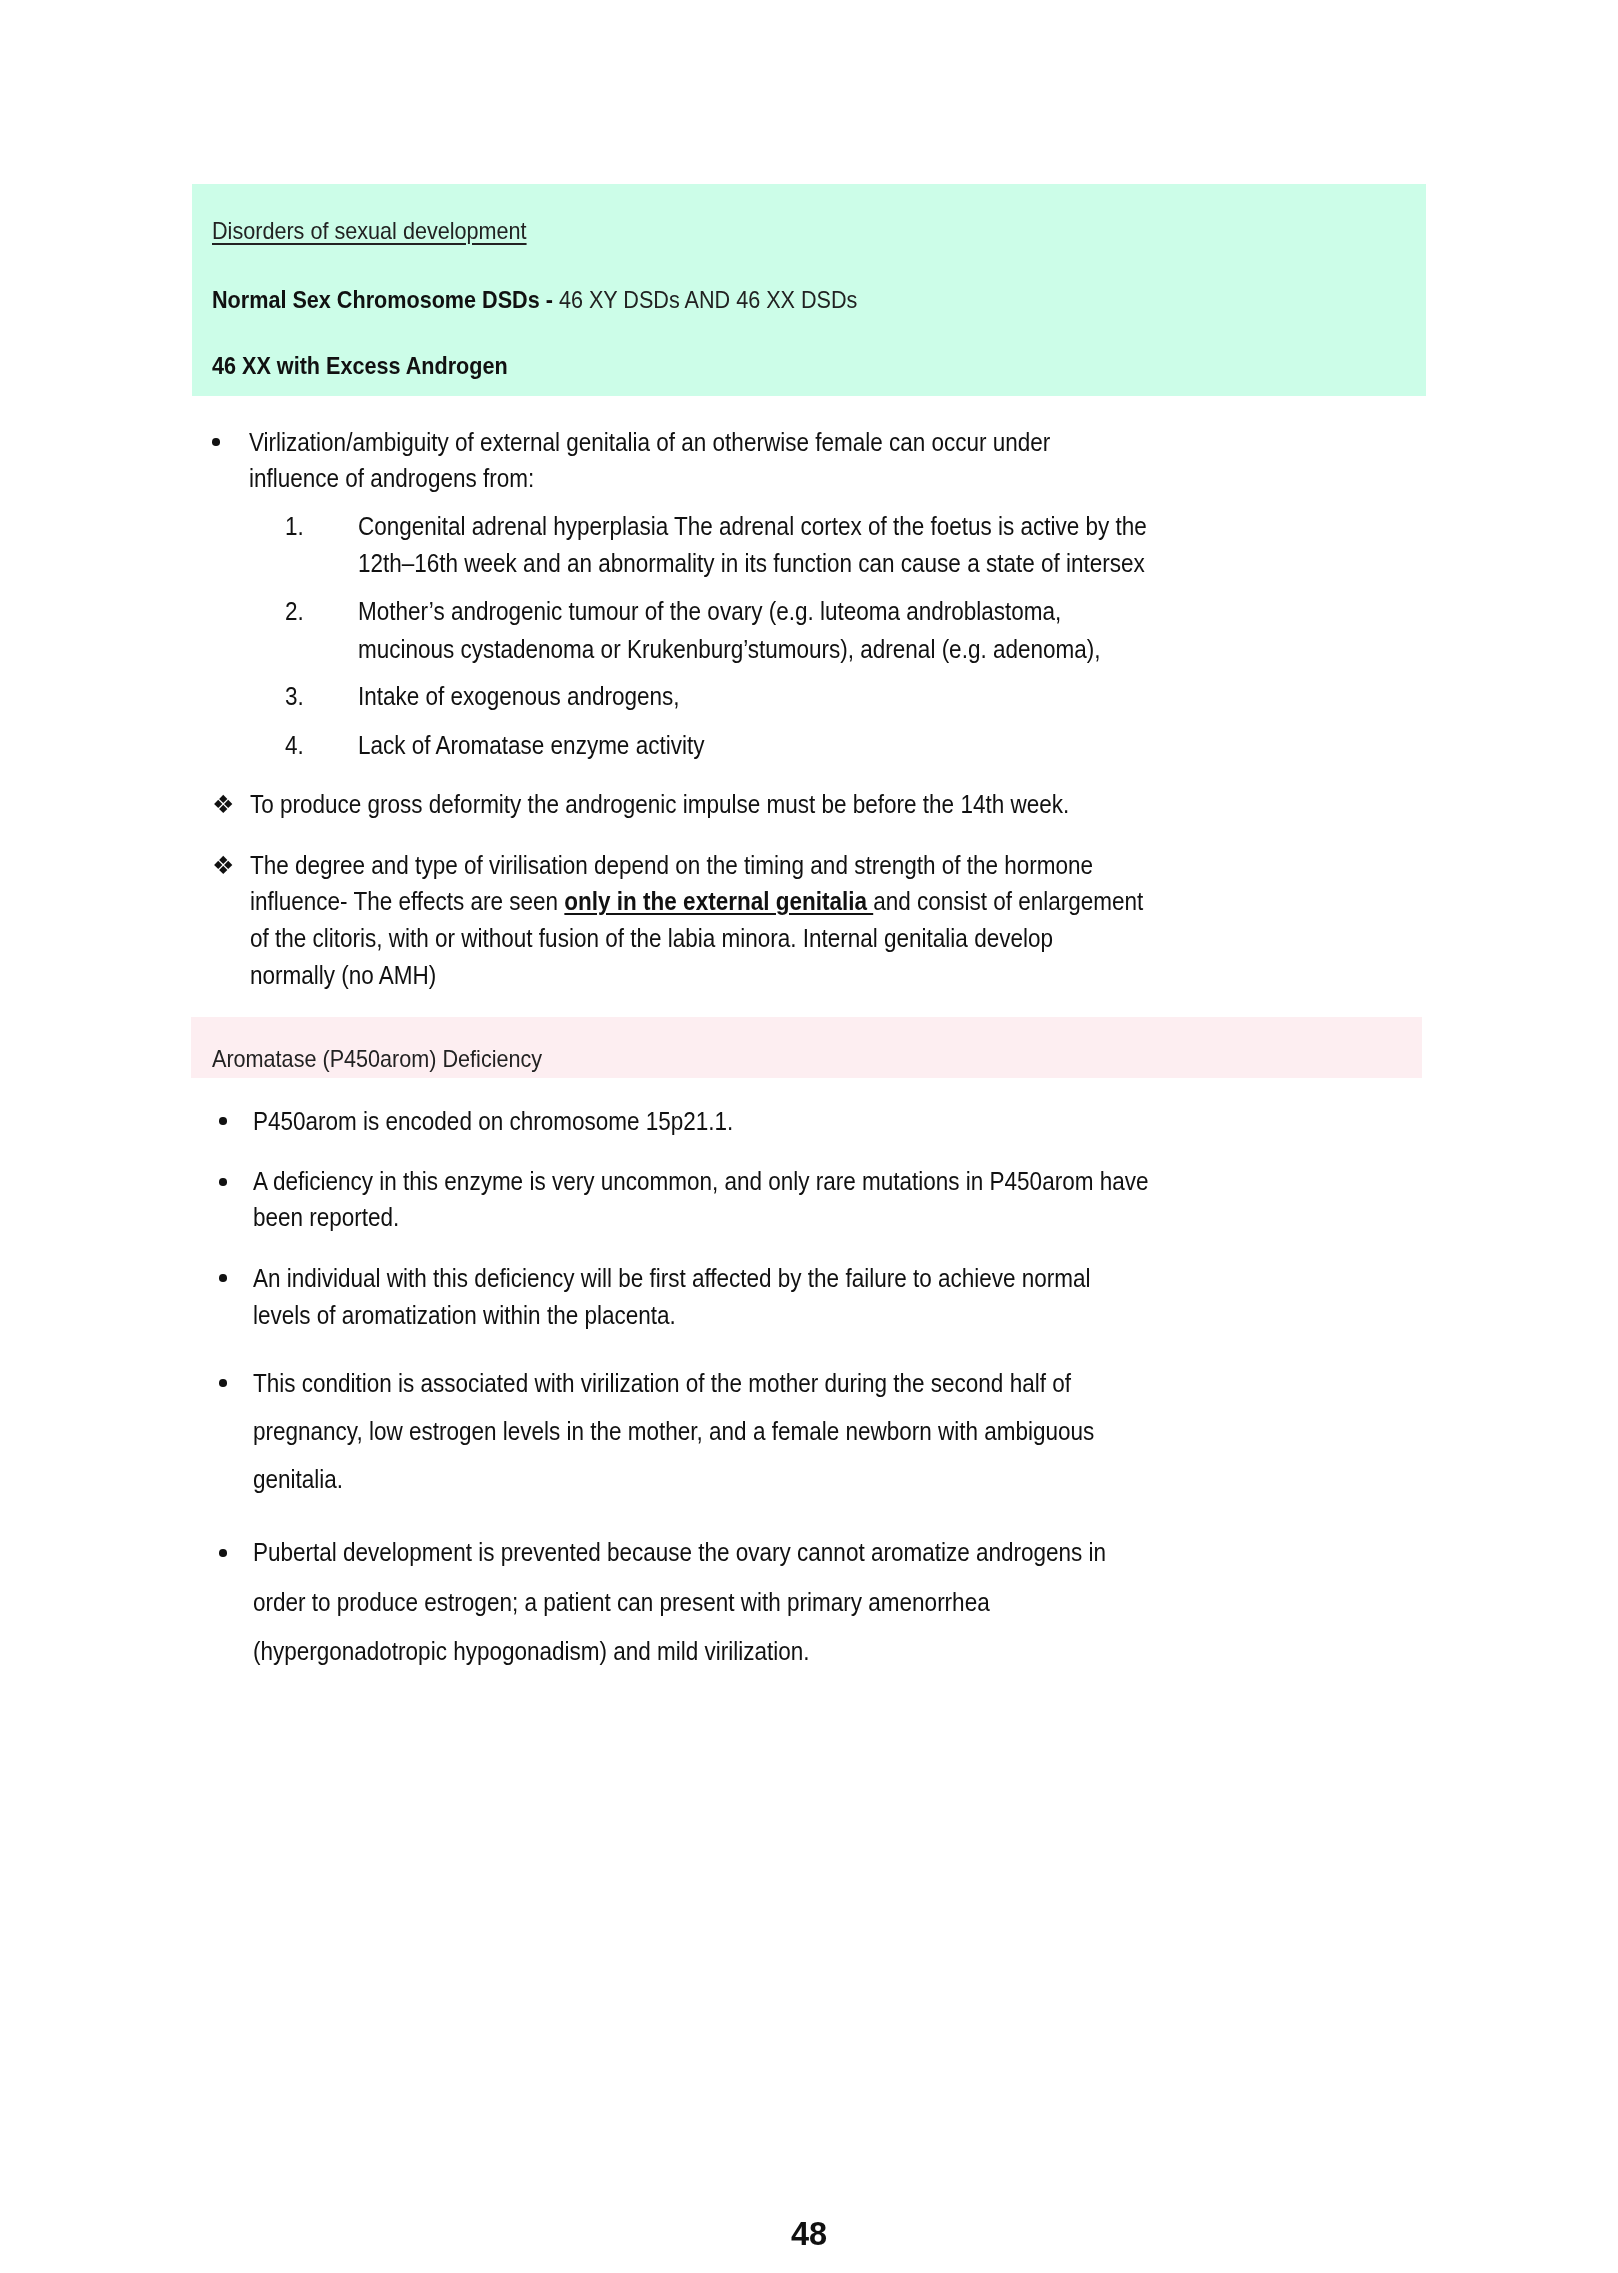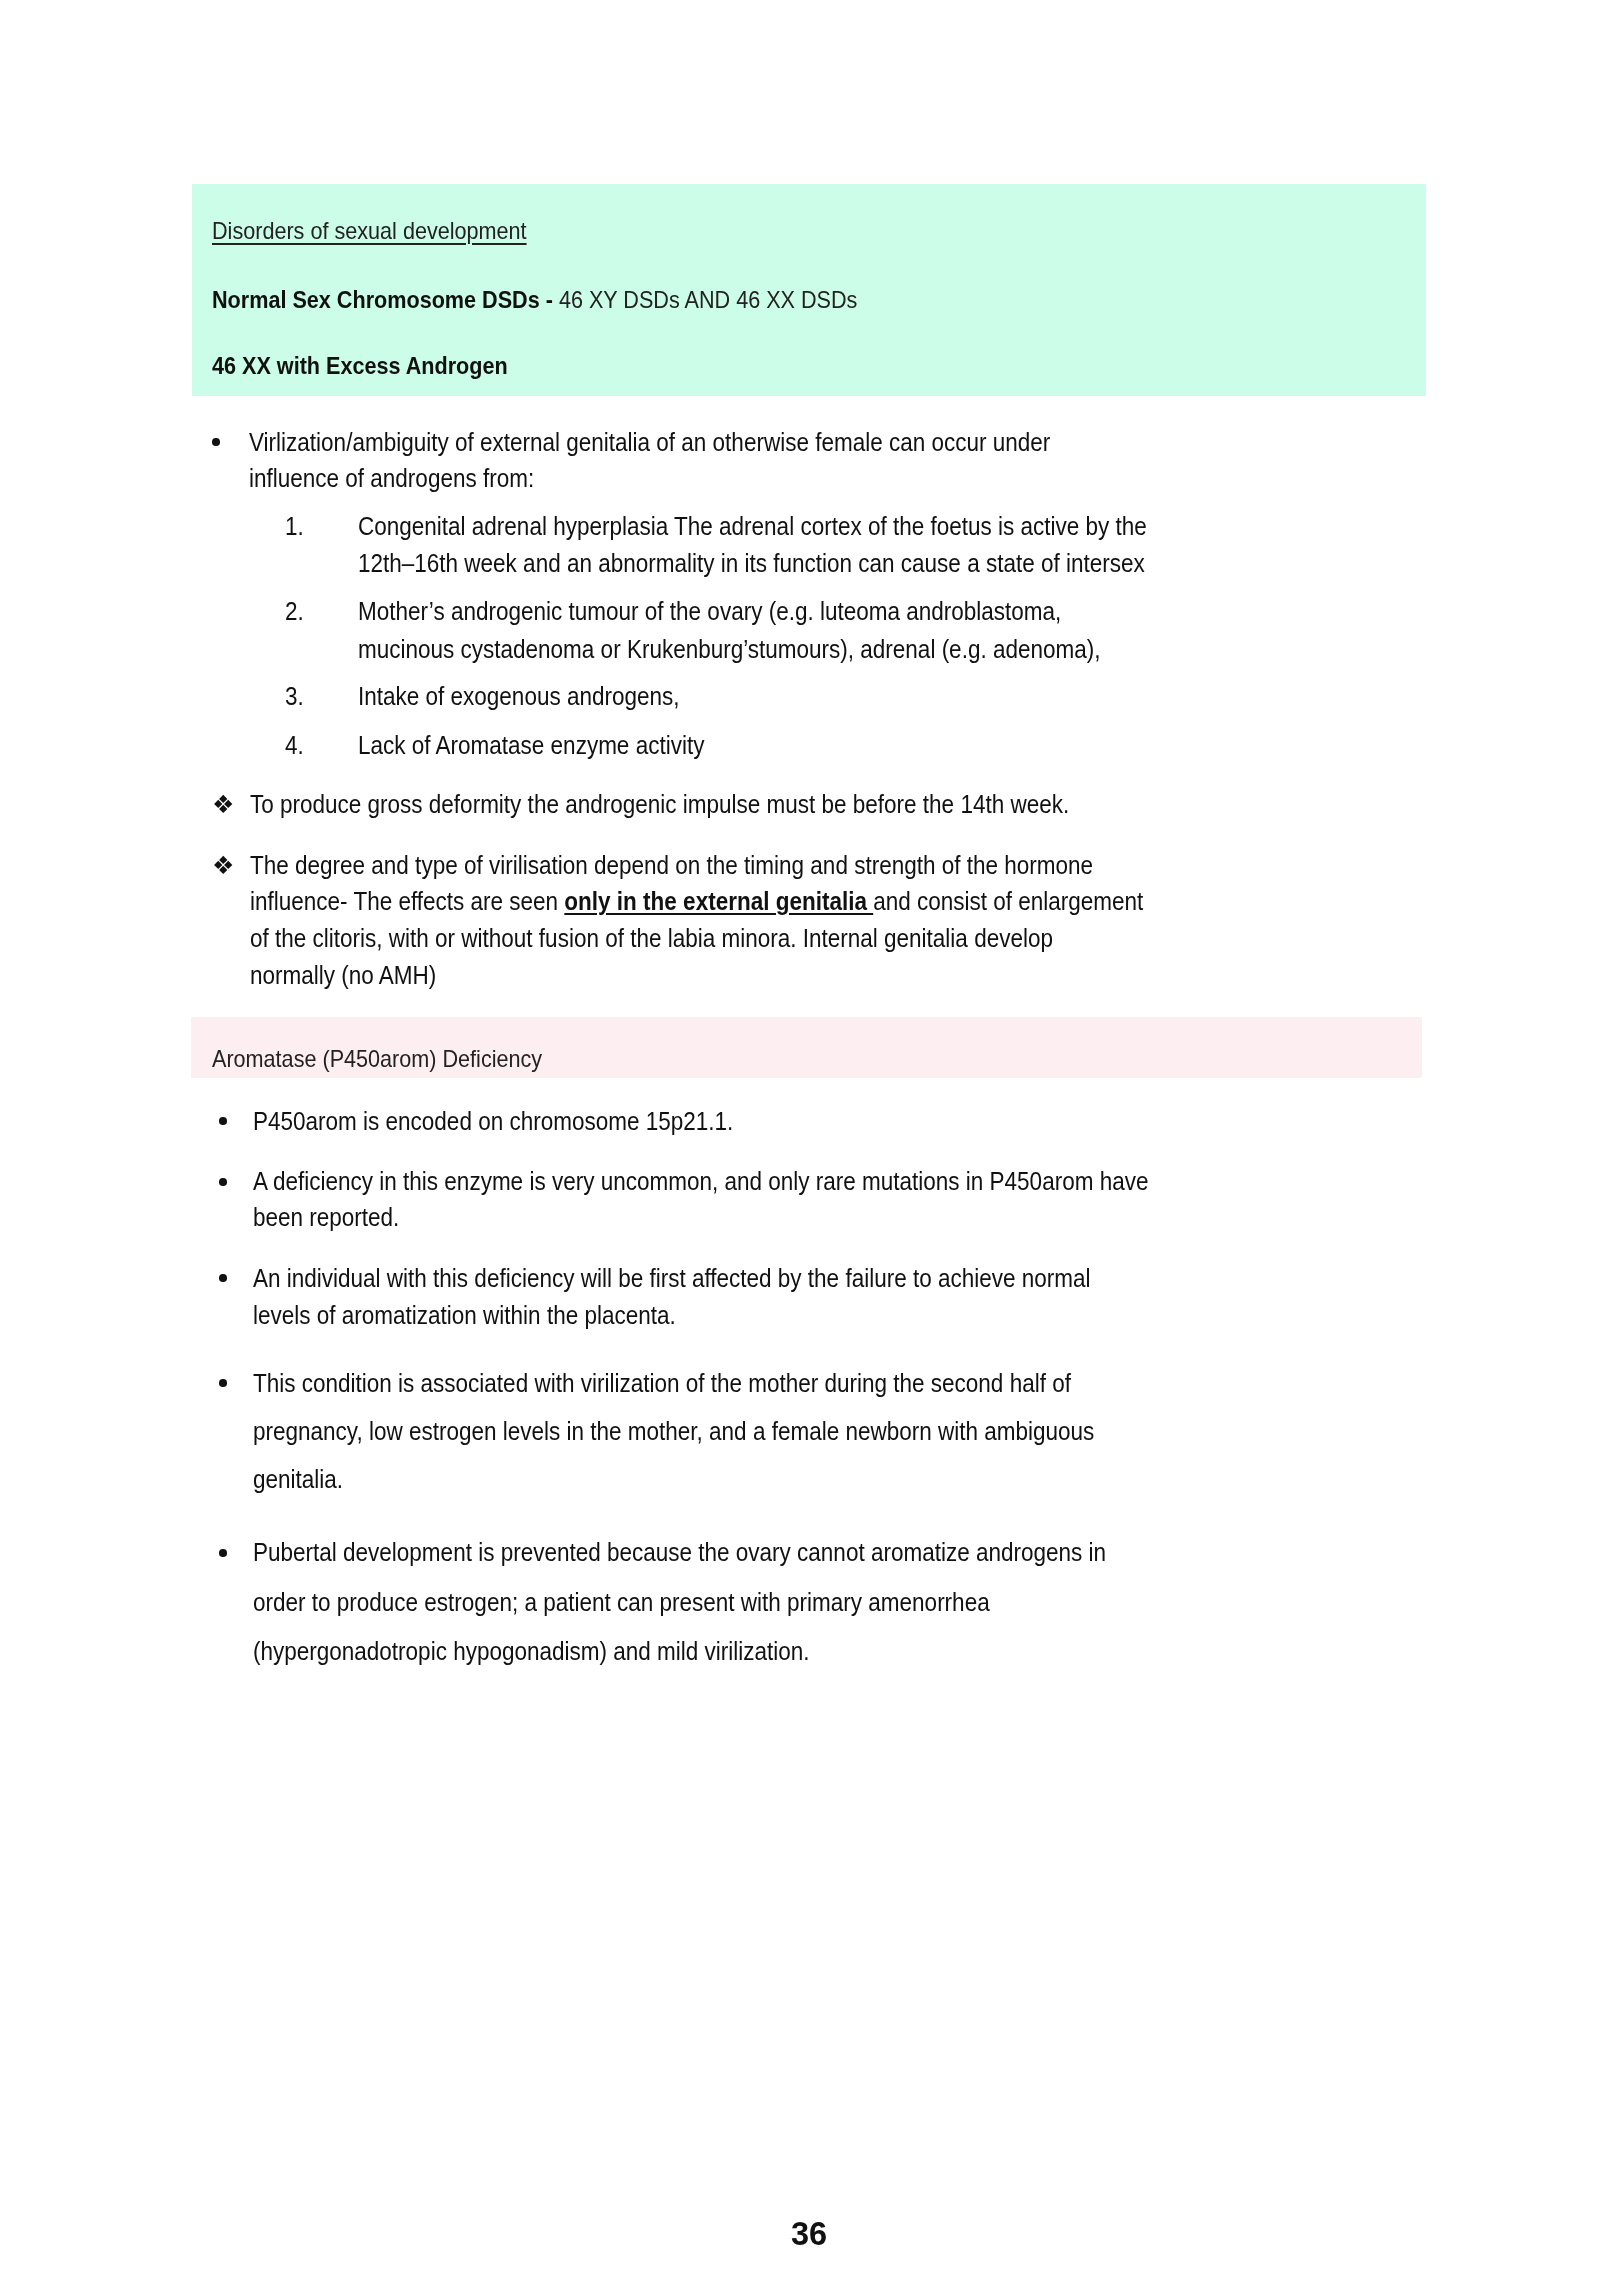--- a/index.html
+++ b/index.html
@@ -73,14 +73,14 @@
 <div class="dot" style="left:219px; top:1379px;"></div>
 <div class="ln" style="left: 253px; top: 1371px; transform: scaleX(0.9);">This condition is associated with virilization of the mother during the second half of</div>
 <div class="ln" style="left: 253px; top: 1419px; transform: scaleX(0.9);">pregnancy, low estrogen levels in the mother, and a female newborn with ambiguous</div>
 <div class="ln" style="left: 253px; top: 1467px; transform: scaleX(0.9);">genitalia.</div>
 
 <div class="dot" style="left:219px; top:1549px;"></div>
 <div class="ln" style="left: 253px; top: 1540px; transform: scaleX(0.9);">Pubertal development is prevented because the ovary cannot aromatize androgens in</div>
 <div class="ln" style="left: 253px; top: 1590px; transform: scaleX(0.9);">order to produce estrogen; a patient can present with primary amenorrhea</div>
 <div class="ln" style="left: 253px; top: 1639px; transform: scaleX(0.9);">(hypergonadotropic hypogonadism) and mild virilization.</div>
 
-<div class="pagenum">36</div>
+<div class="pagenum">48</div>
 
 
 </body></html>

